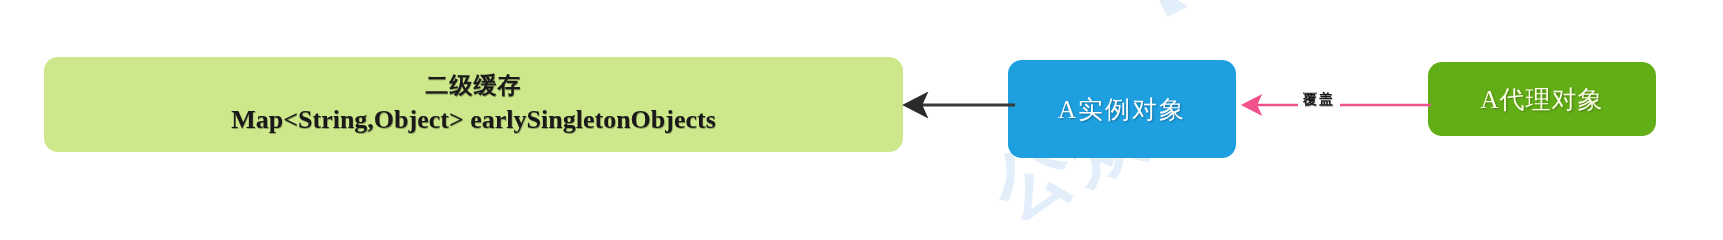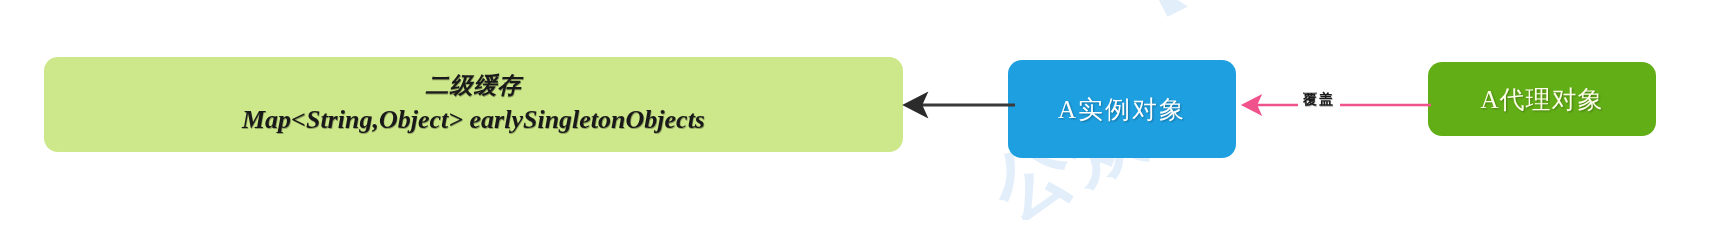--- a/index.html
+++ b/index.html
@@ -59,21 +59,20 @@
     z-index: 2;
   }
 
   #node-cache {
     left: 44px;
     top: 57px;
     width: 859px;
     height: 95px;
     background: #cde88a;
     border-radius: 14px;
-    font-style: italic;
   }
   .cache-title {
     font-family: "Liberation Serif", "DejaVu Serif", serif;
     font-weight: 700;
     font-size: 23px;
     color: #1a1a1a;
     line-height: 1.25;
     letter-spacing: 1px;
     text-shadow: 0.6px 0.6px 0 rgba(0,0,0,0.35);
   }

